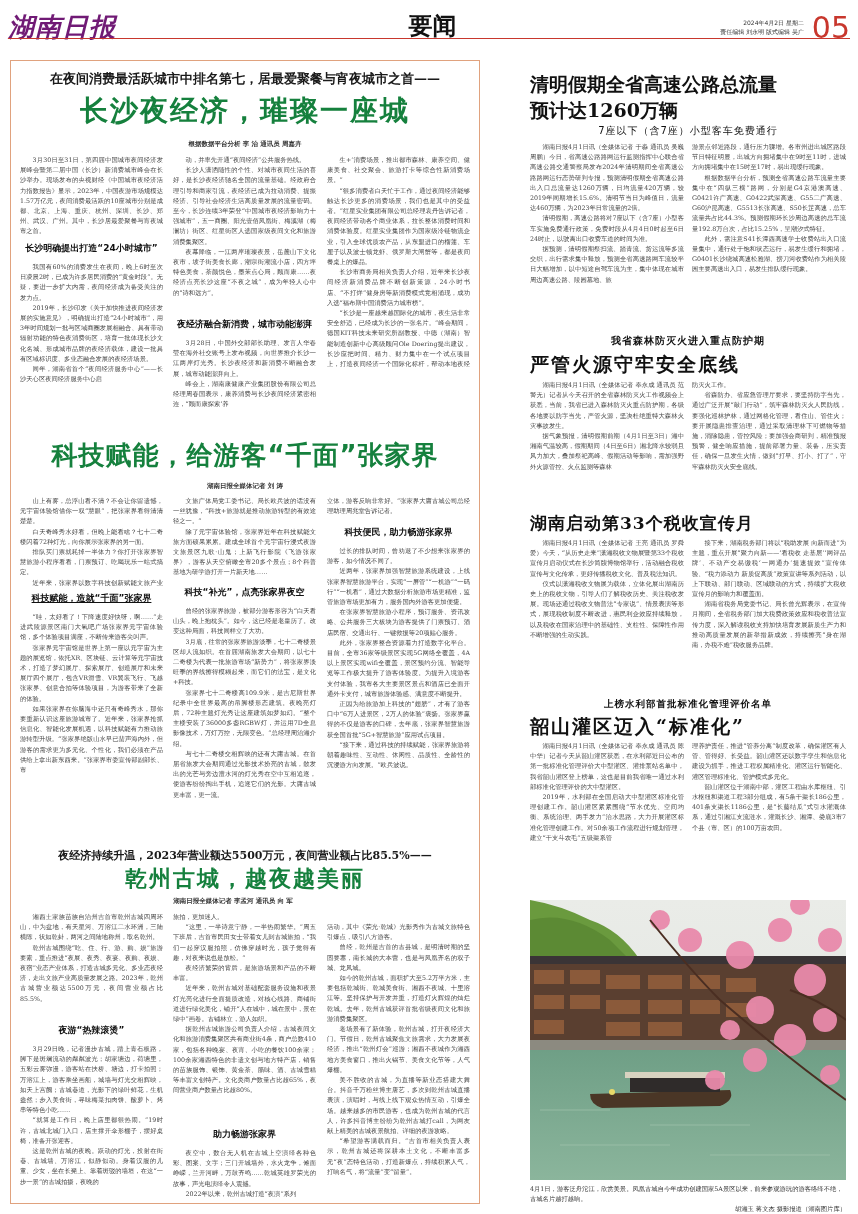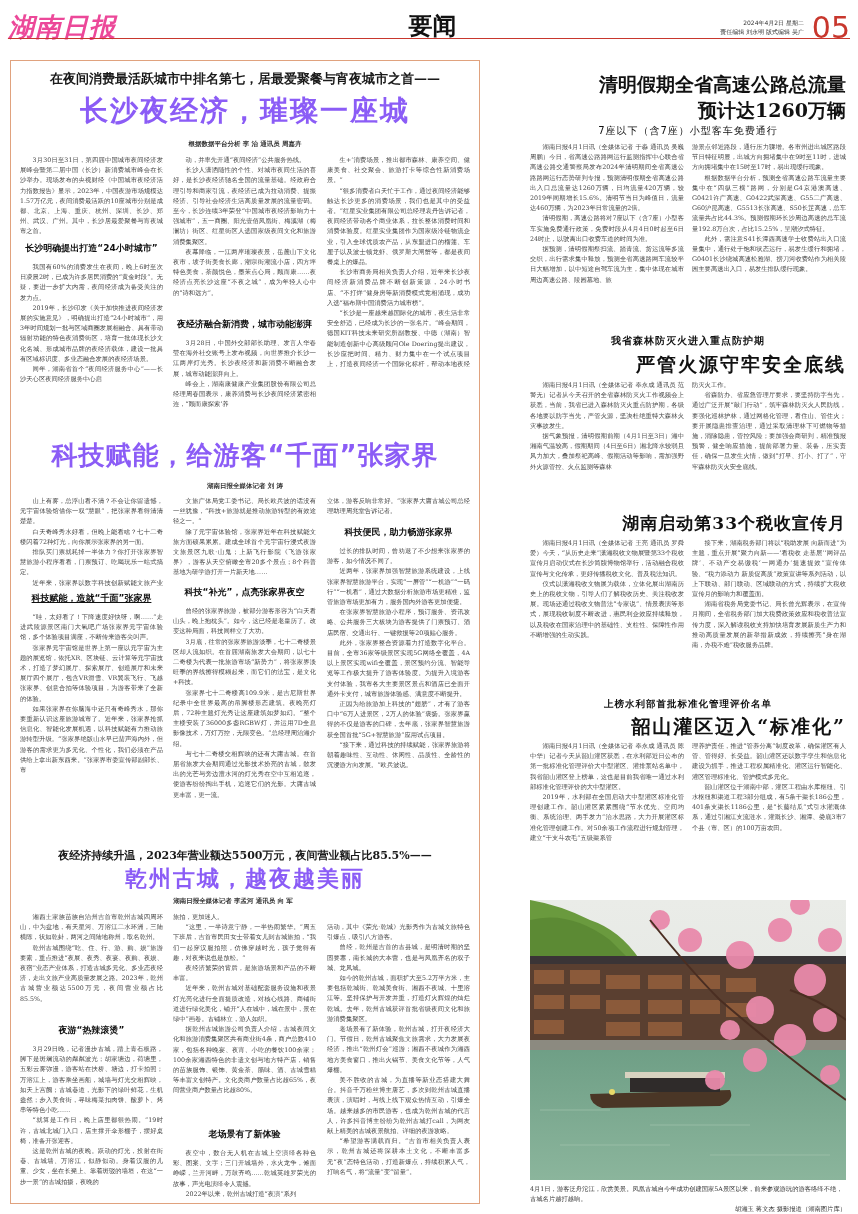--- a/index.html
+++ b/index.html
@@ -1,36 +1,36 @@
 <!DOCTYPE html>
 <html><head>
 <meta charset="utf-8">
 <style>
   * { box-sizing: border-box; margin: 0; padding: 0; }
   body { width: 858px; height: 1214px; background: #fff; font-family: "DejaVu Serif", serif; color: #222; position: relative; overflow: hidden; }
   .masthead { position: absolute; left: 0; top: 0; width: 858px; height: 40px; }
-  .logo { position: absolute; left: 8px; top: 10px; font-size: 26px; color: #ec4899; font-style: italic; font-weight: bold; letter-spacing: 1px; font-family: "DejaVu Serif", serif; }
+  .logo { position: absolute; left: 8px; top: 10px; font-size: 26px; color: #701a75; font-style: italic; font-weight: bold; letter-spacing: 1px; font-family: "DejaVu Serif", serif; }
   .section-title { position: absolute; left: 0; width: 858px; top: 10px; text-align: center; font-size: 24px; font-weight: bold; color: #111; padding-left: 7px; }
   .mast-meta { position: absolute; right: 54px; top: 18px; font-size: 6px; line-height: 9px; text-align: right; color: #333; font-family: "DejaVu Sans", sans-serif; }
   .page-no { position: absolute; right: 8px; top: 10px; font-size: 30px; color: #c8372d; font-family: "DejaVu Sans", sans-serif; }
   .mast-rule { position: absolute; left: 8px; right: 8px; top: 38px; height: 1px; background: #c8372d; }
 
   .frame { position: absolute; border: 1px solid #e0a27e; }
   .frame-a { left: 10px; top: 60px; width: 470px; height: 372px; border-bottom: none; }
   .frame-b { left: 10px; top: 432px; width: 470px; height: 380px; border-top: none; border-bottom: none; }
   .frame-c { left: 10px; top: 812px; width: 470px; height: 392px; border-top: none; }
 
   .kicker { position: absolute; text-align: center; font-weight: bold; color: #1a1a1a; }
-  .headline { position: absolute; text-align: center; font-weight: bold; color: #8b5cf6; font-family: "DejaVu Sans", sans-serif; }
+  .headline { position: absolute; text-align: center; font-weight: bold; color: #15803d; font-family: "DejaVu Sans", sans-serif; }
   .byline { position: absolute; text-align: center; font-size: 6.5px; font-family: "DejaVu Sans", sans-serif; font-weight: bold; color: #333; }
   .subhead { position: absolute; font-weight: bold; font-size: 10px; font-family: "DejaVu Sans", sans-serif; color: #111; text-align: center; }
   .col { position: absolute; font-size: 6.3px; line-height: 10.2px; text-align: justify; color: #444; overflow: hidden; }
   .col p { text-indent: 2em; }
 
-  .right-h1 { position: absolute; text-align: right; font-weight: bold; color: #111; }
+  .right-h1 { position: absolute; text-align: left; font-weight: bold; color: #111; }
   .photo { position: absolute; left: 530px; top: 900px; width: 316px; height: 280px; overflow: hidden; background: #7fa58d; }
   .caption { position: absolute; left: 530px; top: 1184px; width: 316px; font-size: 6.3px; line-height: 10px; color: #333; }
   .caption-credit { text-align: right; }
 </style>
 </head>
 <body>
 
 <div class="masthead">
   <div class="logo">湖南日报</div>
   <div class="section-title">要闻</div>
@@ -139,21 +139,21 @@
     <p>这是乾州古城的夜晚。跃动的灯光，投射在街巷、古城墙、万溶江，似静似动。身着汉服的儿童、少女，坐在长凳上、靠着斑驳的墙垣，在这“一步一景”的古城拍摄，夜晚的</p>
   </div>
 
   <div class="col" style="left:173px;top:912px;width:143px;height:198px;">
     <p style="text-indent:0;">旅拍，更加迷人。</p>
     <p>“这里，一半诗意宁静，一半热闹繁华。”周五下班后，吉首市民田女士带着女儿到古城旅拍，“我们一起穿汉服拍照，仿佛穿越时光，孩子觉得有趣，对夜来说也是放松。”</p>
     <p>夜经济繁荣的背后，是旅游场景和产品的不断丰富。</p>
     <p>近年来，乾州古城对基础配套服务设施和夜景灯光亮化进行全面提质改造，对核心线路、商铺街道进行绿化美化，铺开“人在城中，城在景中，景在绿中”画卷。古铺林立，游人如织。</p>
     <p>据乾州古城旅游公司负责人介绍，古城夜间文化和旅游消费集聚区共有商业街4条，商户总数410家，包括各种晚宴、夜宵、小吃的餐饮100余家；100余家湘西特色的非遗文创与地方特产店，销售的苗族服饰、银饰、黄金茶、腊味、酒、古城雪糕等丰富文创特产。文化类商户数量占比超65%，夜间营业商户数量占比超80%。</p>
   </div>
-  <div class="subhead" style="left:173px;top:1128px;width:143px;font-size:9px;">老场景有了新体验</div>
+  <div class="subhead" style="left:173px;top:1128px;width:143px;font-size:9px;">助力畅游张家界</div>
   <div class="col" style="left:173px;top:1148px;width:143px;height:52px;">
     <p>夜空中，数台无人机在古城上空演绎各种色彩、图案、文字；三门开城墙外，水火龙争，傩面峥嵘，兰开河畔，万鼓齐鸣……乾城英雄罗荣光的故事，声光电演绎令人震撼。</p>
     <p>2022年以来，乾州古城打造“夜演”系列</p>
   </div>
 
   <div class="col" style="left:327px;top:922px;width:143px;height:278px;">
     <p style="text-indent:0;">活动，其中《荣光·乾城》光影秀作为古城文旅特色引爆点，吸引八方游客。</p>
     <p>曾经，乾州是吉首的古县城，是明清时期的坚固要塞，南长城的大本营，也是与凤凰齐名的双子城、龙凤城。</p>
     <p>如今的乾州古城，面积扩大至5.2万平方米，主要包括乾城街、乾城美食街、湘西不夜城、十里溶江等。坚持保护与开发并重，打造灯火辉煌的灿烂乾城。去年，乾州古城获评首批省级夜间文化和旅游消费集聚区。</p>
     <p>老场景有了新体验，乾州古城，打开夜经济大门。节假日，乾州古城聚焦文旅需求，大力发展夜经济，推出“乾州灯会”巡游；湘西不夜城作为湘西地方美食窗口，推出火锅节、美食文化节等，人气爆棚。</p>

